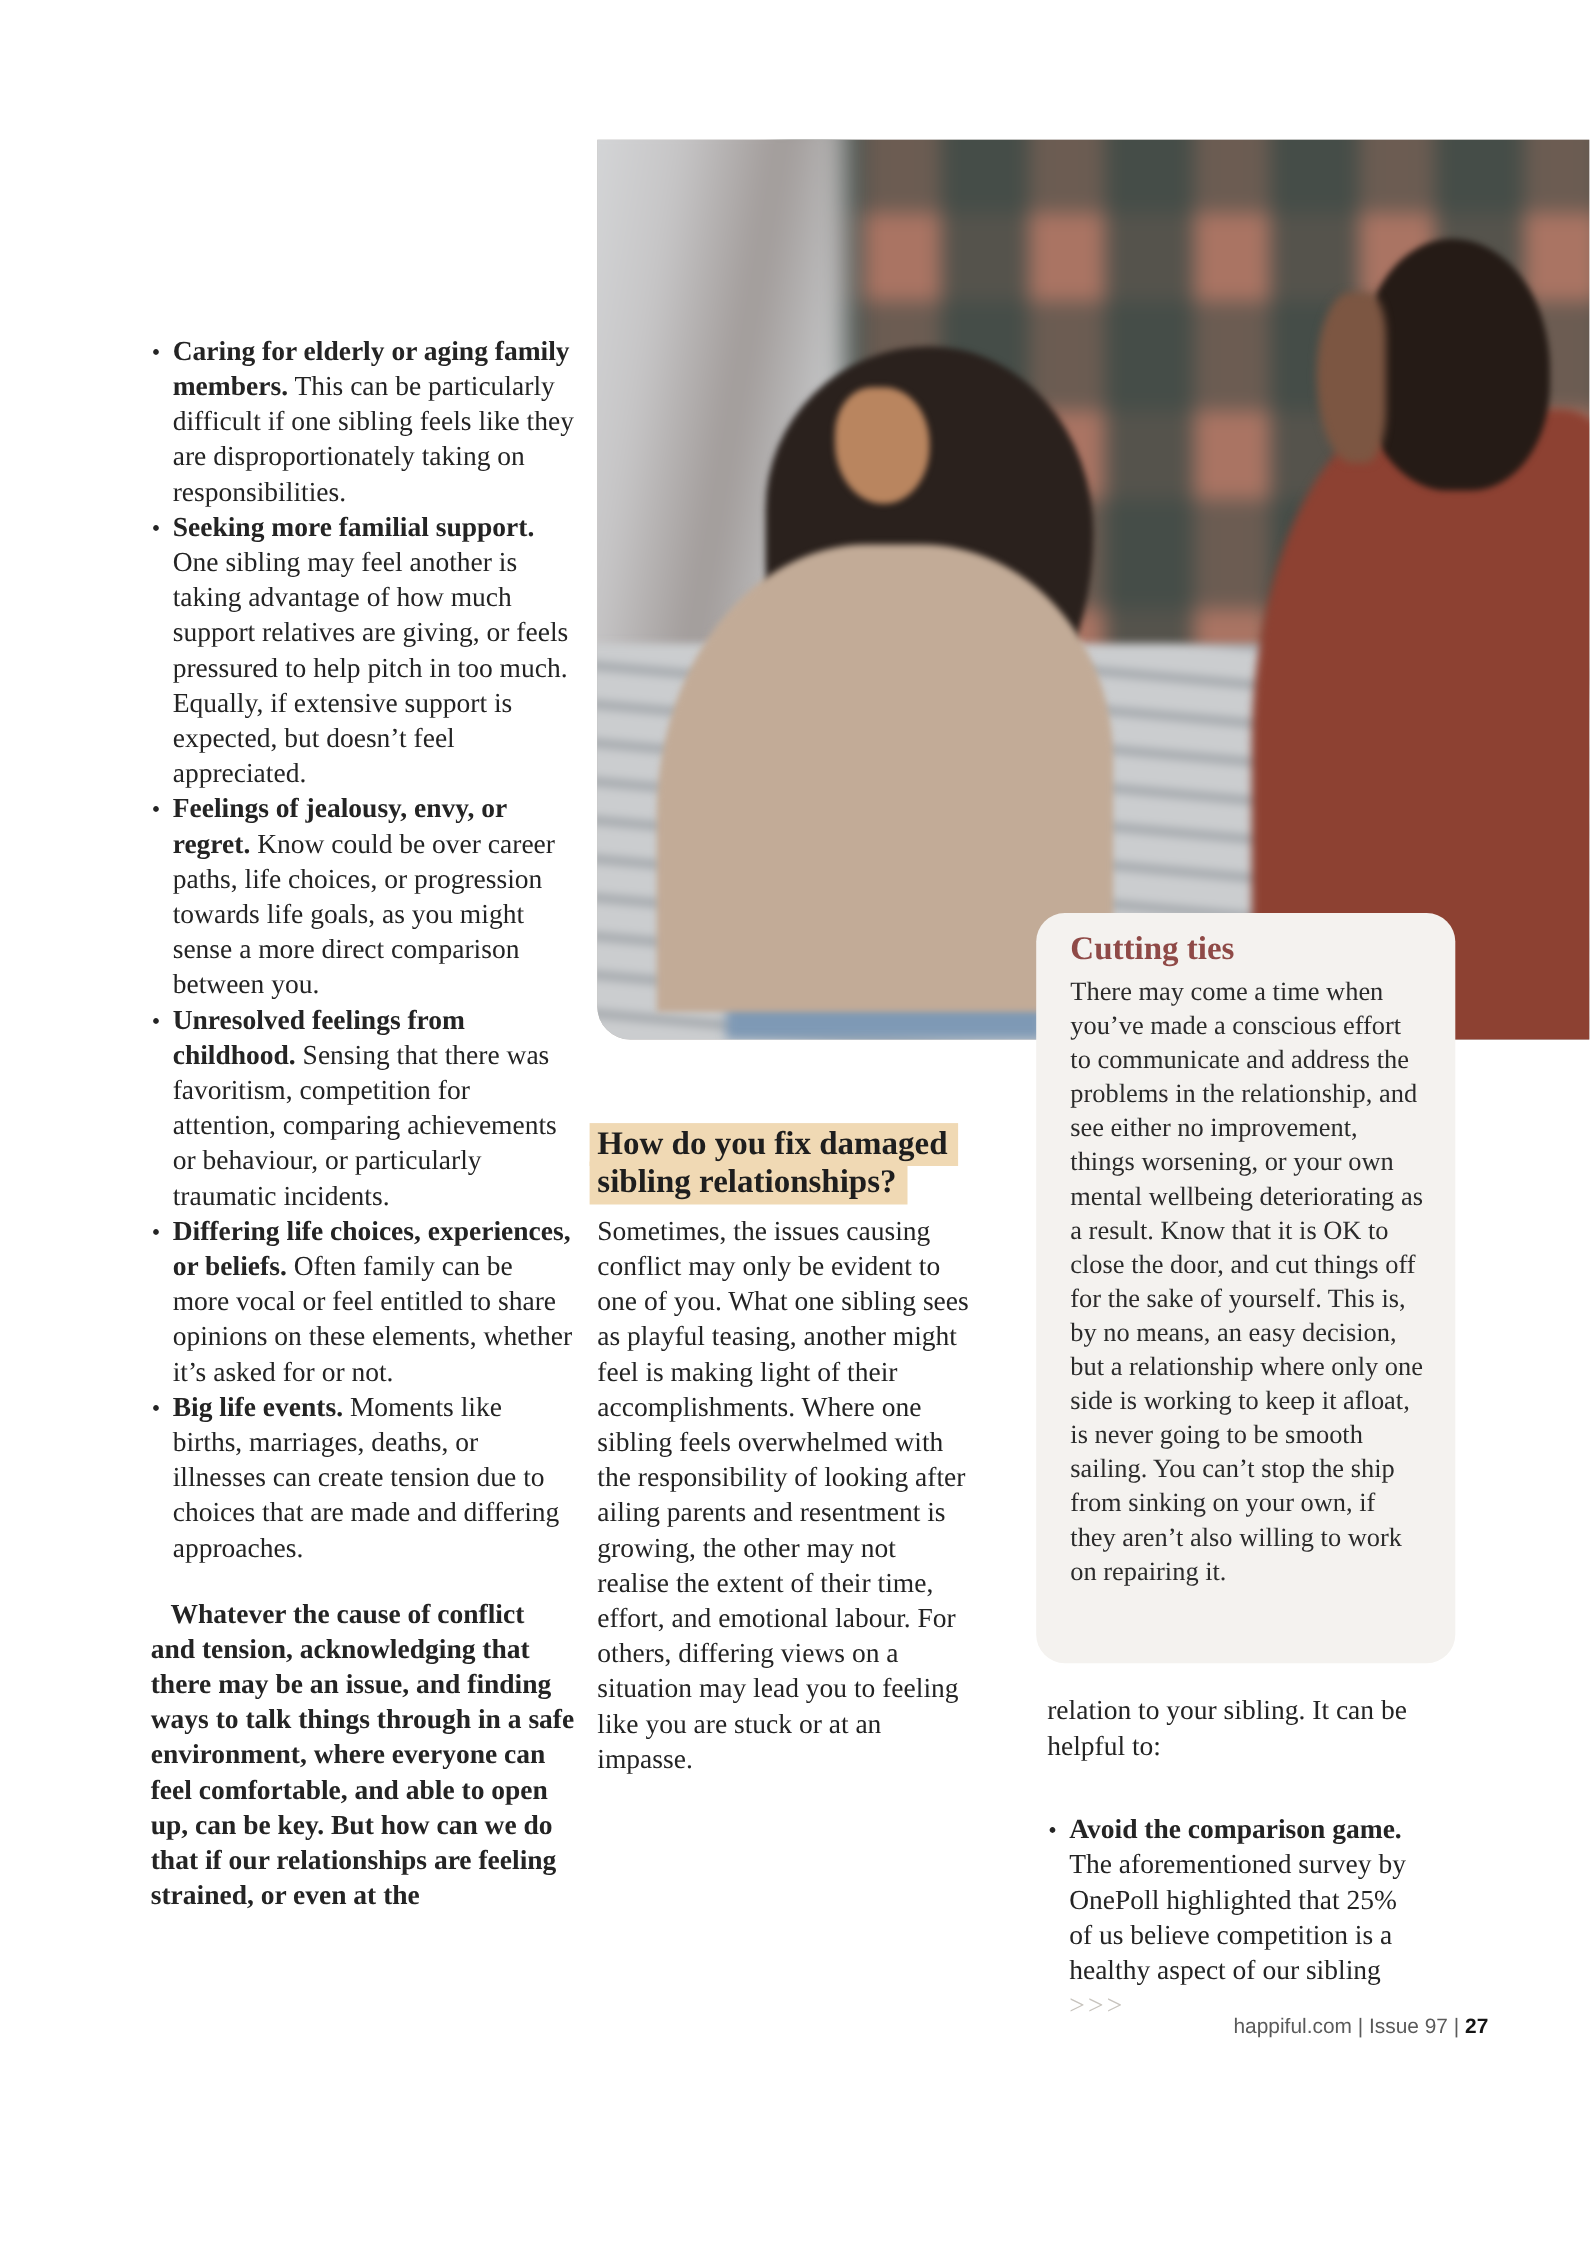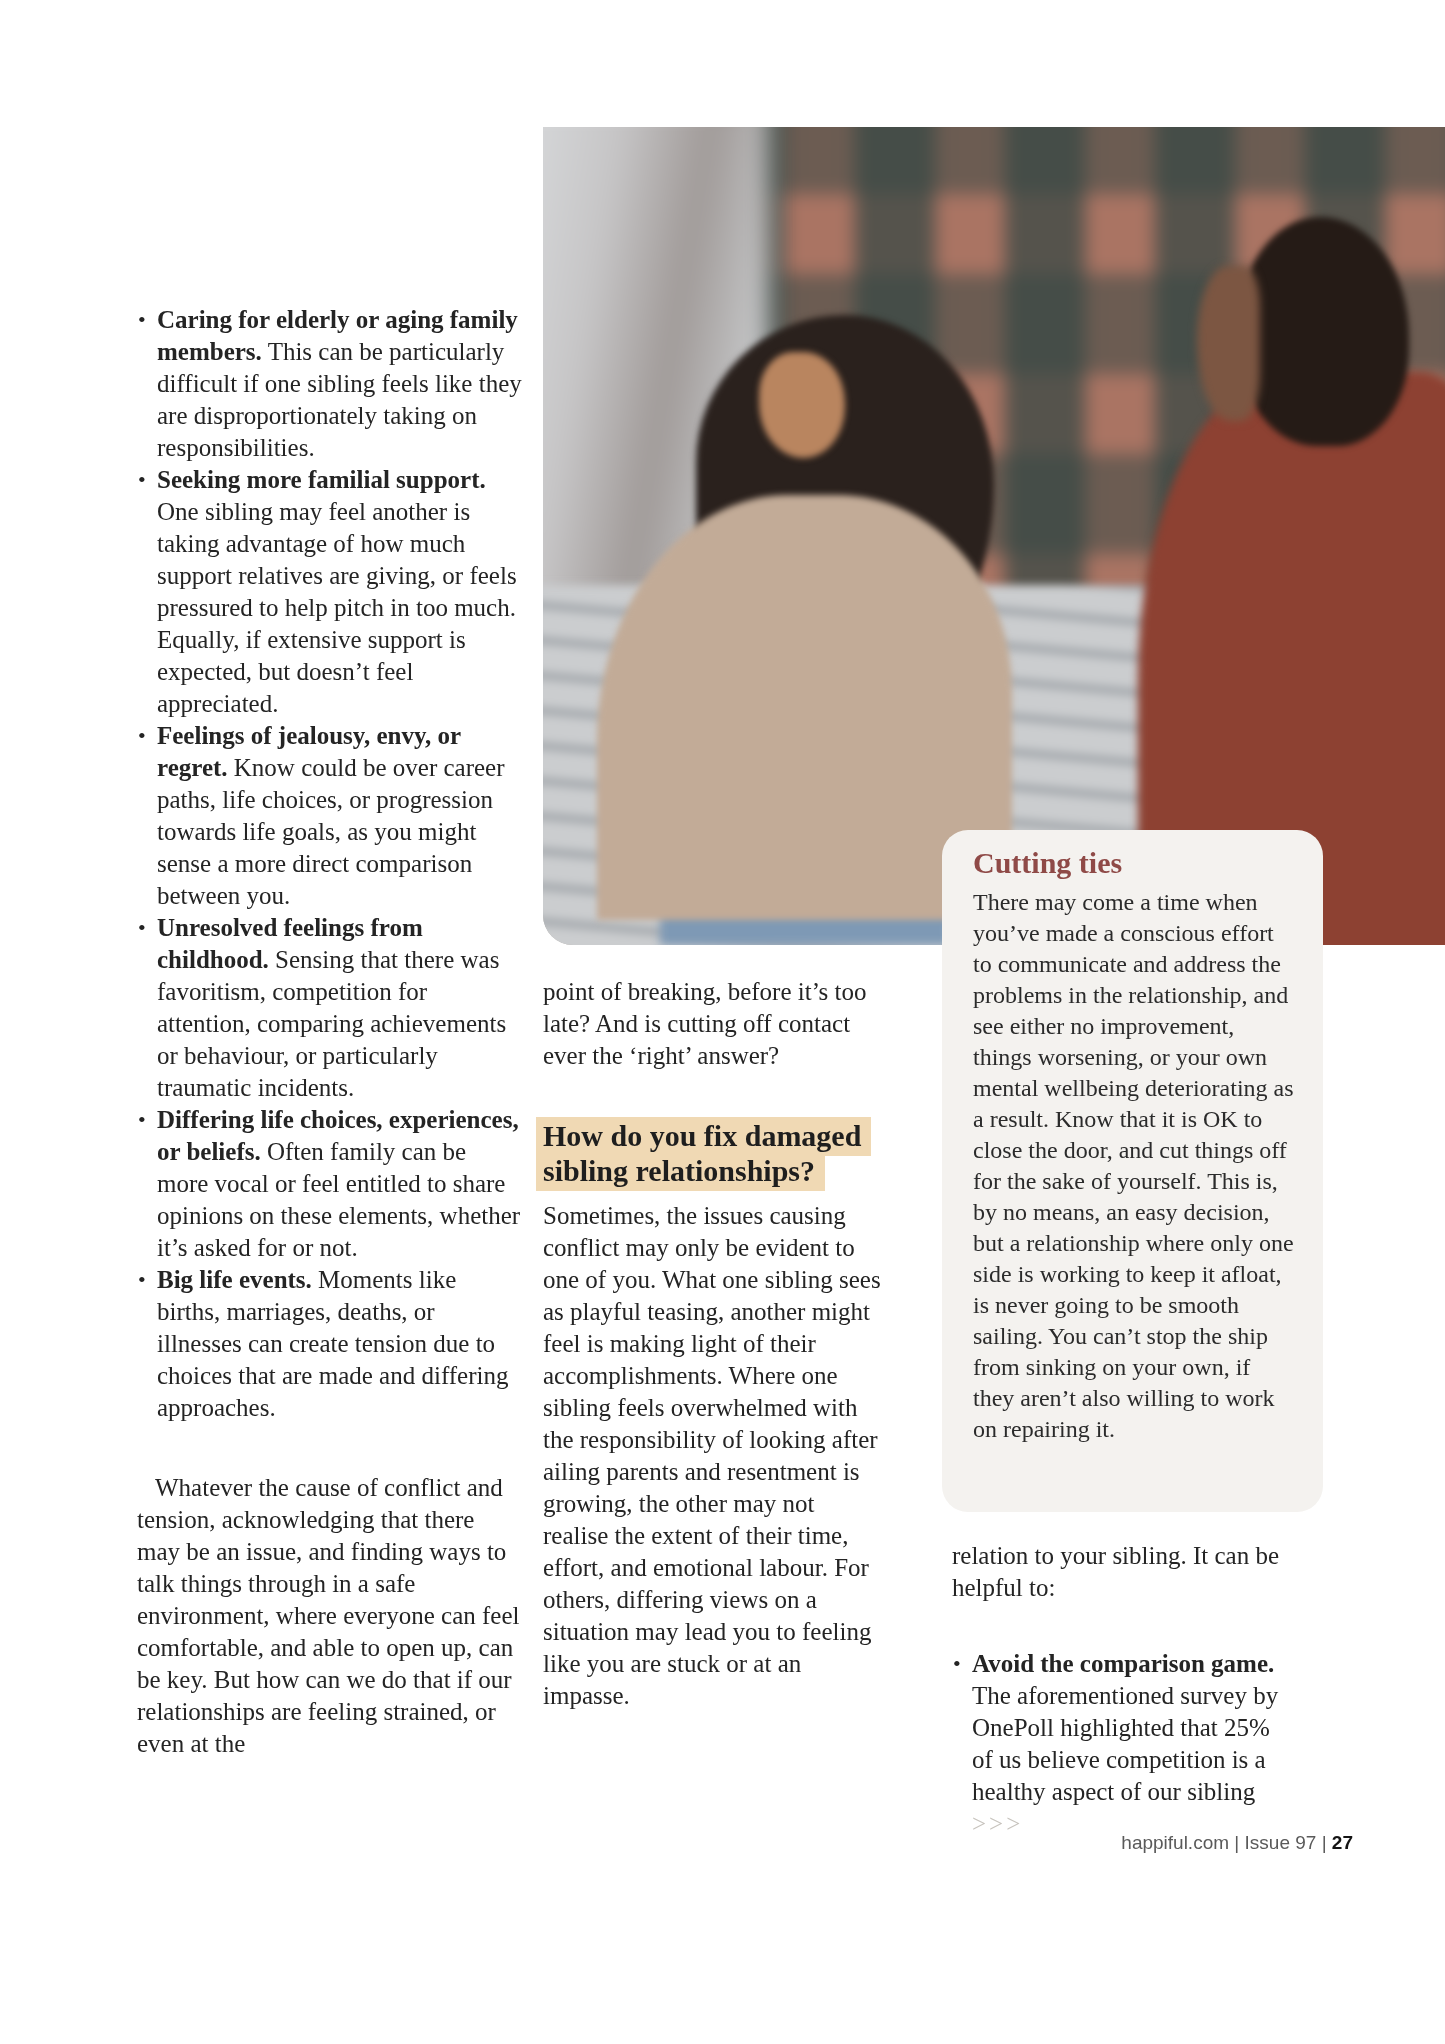--- a/index.html
+++ b/index.html
@@ -60,21 +60,21 @@
   }
   
   .col{position:absolute;font-size:25px;line-height:32px;}
   .col-left{left:137px;top:304px;width:386px;}
   .bullet{position:relative;padding-left:20px;}
   .bullet::before{
     content:"\2022";position:absolute;left:1px;top:0;
     font-size:22px;color:#242424;
   }
   .bullet b,.lead{font-weight:bold;}
-  .closing{margin-top:48px;text-indent:18px;}
+  .closing{margin-top:28px;text-indent:18px;font-weight:bold;}
   .col-mid{left:543px;top:976px;width:341px;}
   .heading{
     margin:46px 0 0 0;font-size:30px;line-height:35px;font-weight:bold;color:#1e1e1e;
   }
   .hl{
     background:#f0d9b4;padding:2px 10px 4px 7px;margin-left:-7px;
     -webkit-box-decoration-break:clone;box-decoration-break:clone;
   }
   .mid-body{margin-top:12px;}
   .para2{text-indent:22px;}
@@ -132,21 +132,20 @@
   <div class="bullet">
     <b>Differing life choices, experiences, or beliefs.</b><span> Often family can be more vocal or feel entitled to share opinions on these elements, whether it’s asked for or not.</span>
   </div>
   <div class="bullet">
     <b>Big life events.</b><span> Moments like births, marriages, deaths, or illnesses can create tension due to choices that are made and differing approaches.</span>
   </div>
   <div class="closing">Whatever the cause of conflict and tension, acknowledging that there may be an issue, and finding ways to talk things through in a safe environment, where everyone can feel comfortable, and able to open up, can be key. But how can we do that if our relationships are feeling strained, or even at the</div>
 </div>
 
 <div class="col col-mid">
-  <div>point of breaking, before it’s too late? And is cutting off contact ever the ‘right’ answer?</div>
   <h2 class="heading"><span class="hl">How do you fix damaged sibling relationships?</span></h2>
   <div class="mid-body">Sometimes, the issues causing conflict may only be evident to one of you. What one sibling sees as playful teasing, another might feel is making light of their accomplishments. Where one sibling feels overwhelmed with the responsibility of looking after ailing parents and resentment is growing, the other may not realise the extent of their time, effort, and emotional labour. For others, differing views on a situation may lead you to feeling like you are stuck or at an impasse.</div>
 </div>
 
 <div class="cut-box">
   <h3 class="cut-title">Cutting ties</h3>
   <div class="cut-body">There may come a time when you’ve made a conscious effort to communicate and address the problems in the relationship, and see either no improvement, things worsening, or your own mental wellbeing deteriorating as a result. Know that it is OK to close the door, and cut things off for the sake of yourself. This is, by no means, an easy decision, but a relationship where only one side is working to keep it afloat, is never going to be smooth sailing. You can’t stop the ship from sinking on your own, if they aren’t also willing to work on repairing it.</div>
 </div>
 
 <div class="col col-right">

